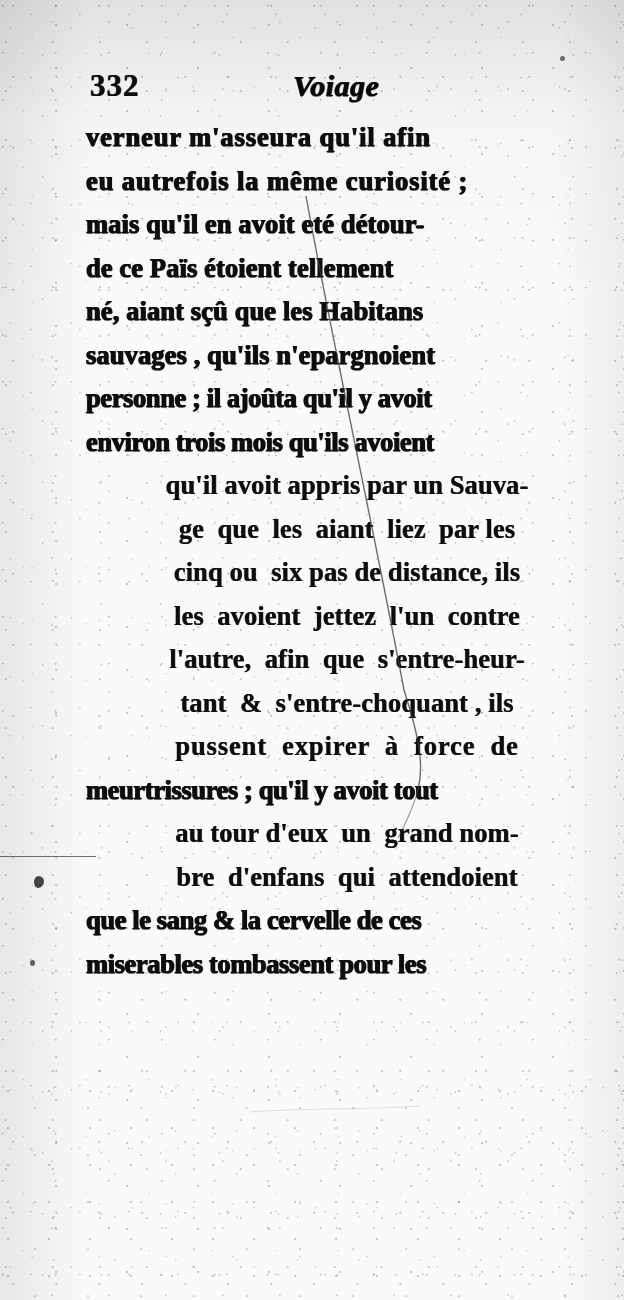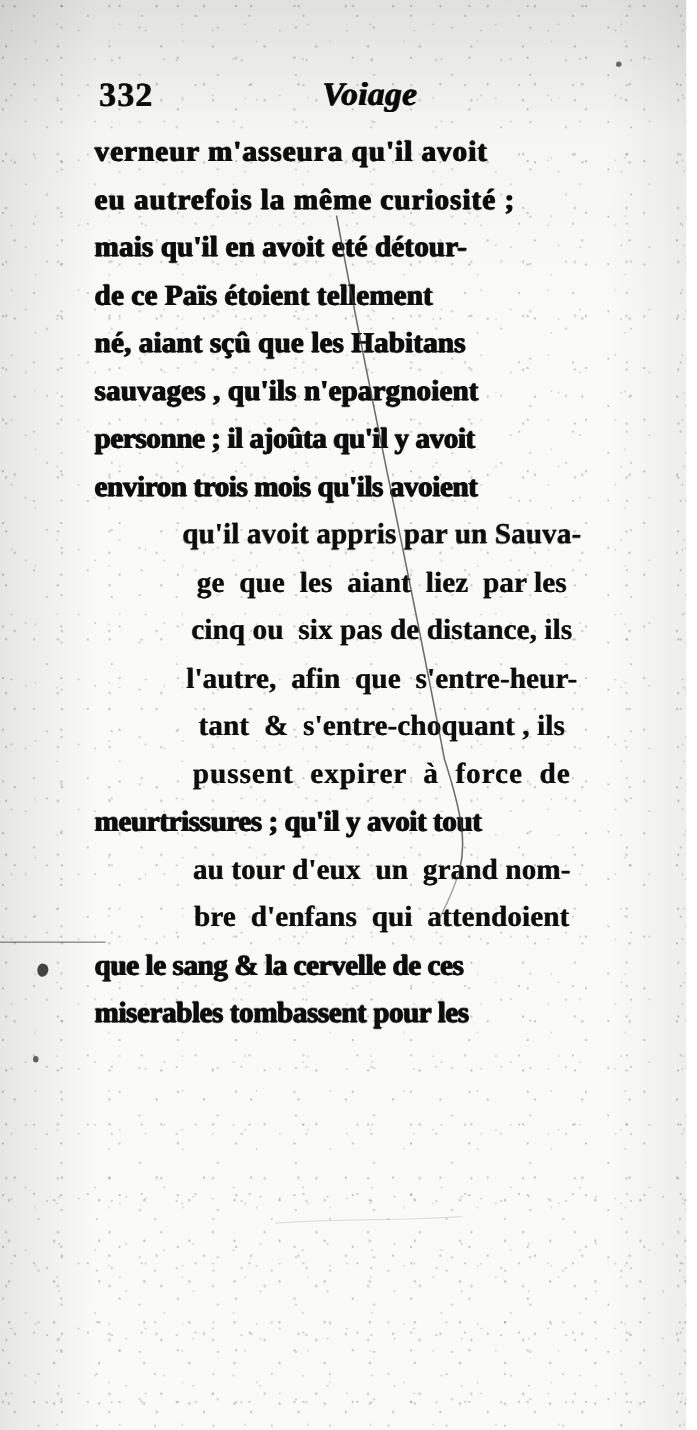--- a/index.html
+++ b/index.html
@@ -198,31 +198,32 @@
   <div id="bottom-speckle"></div>
 
   <div id="text-column">
 
     <div id="header-row">
       <div id="page-number">332</div>
       <div id="running-title">Voiage</div>
     </div>
 
     <div id="body-text">
-      <span class="line ink-heavy wide">verneur m'asseura qu'il avoit</span>
+      <span class="line ink-heavy wide">verneur m'asseura qu'il afin</span>
       <span class="line ink-heavy wide">eu autrefois la même curiosité ;</span>
       <span class="line ink-heavy">mais qu'il en avoit eté détour-</span>
       <span class="line ink-heavy">de ce Païs étoient tellement</span>
       <span class="line ink-heavy">né, aiant sçû que les Habitans</span>
       <span class="line ink-heavy">sauvages , qu'ils n'epargnoient</span>
       <span class="line ink-heavy tight">personne ; il ajoûta qu'il y avoit</span>
       <span class="line ink-heavy tight">environ trois mois qu'ils avoient</span>
       <span class="line ink-mid">qu'il avoit appris par un Sauva-</span>
       <span class="line ink-mid">ge  que  les  aiant  liez  par les</span>
       <span class="line ink-mid">cinq ou  six pas de distance, ils</span>
+      <span class="line ink-mid">les  avoient  jettez  l'un  contre</span>
       <span class="line ink-mid">l'autre,  afin  que  s'entre-heur-</span>
       <span class="line ink-mid">tant  &amp;  s'entre-choquant , ils</span>
       <span class="line ink-mid wide">pussent  expirer  à  force  de</span>
       <span class="line ink-heavy tight">meurtrissures ; qu'il y avoit tout</span>
       <span class="line ink-mid">au tour d'eux  un  grand nom-</span>
       <span class="line ink-mid">bre  d'enfans  qui  attendoient</span>
       <span class="line ink-heavy tight">que le sang &amp; la cervelle de ces</span>
       <span class="line ink-heavy tight">miserables tombassent pour les</span>
     </div>
   </div>

